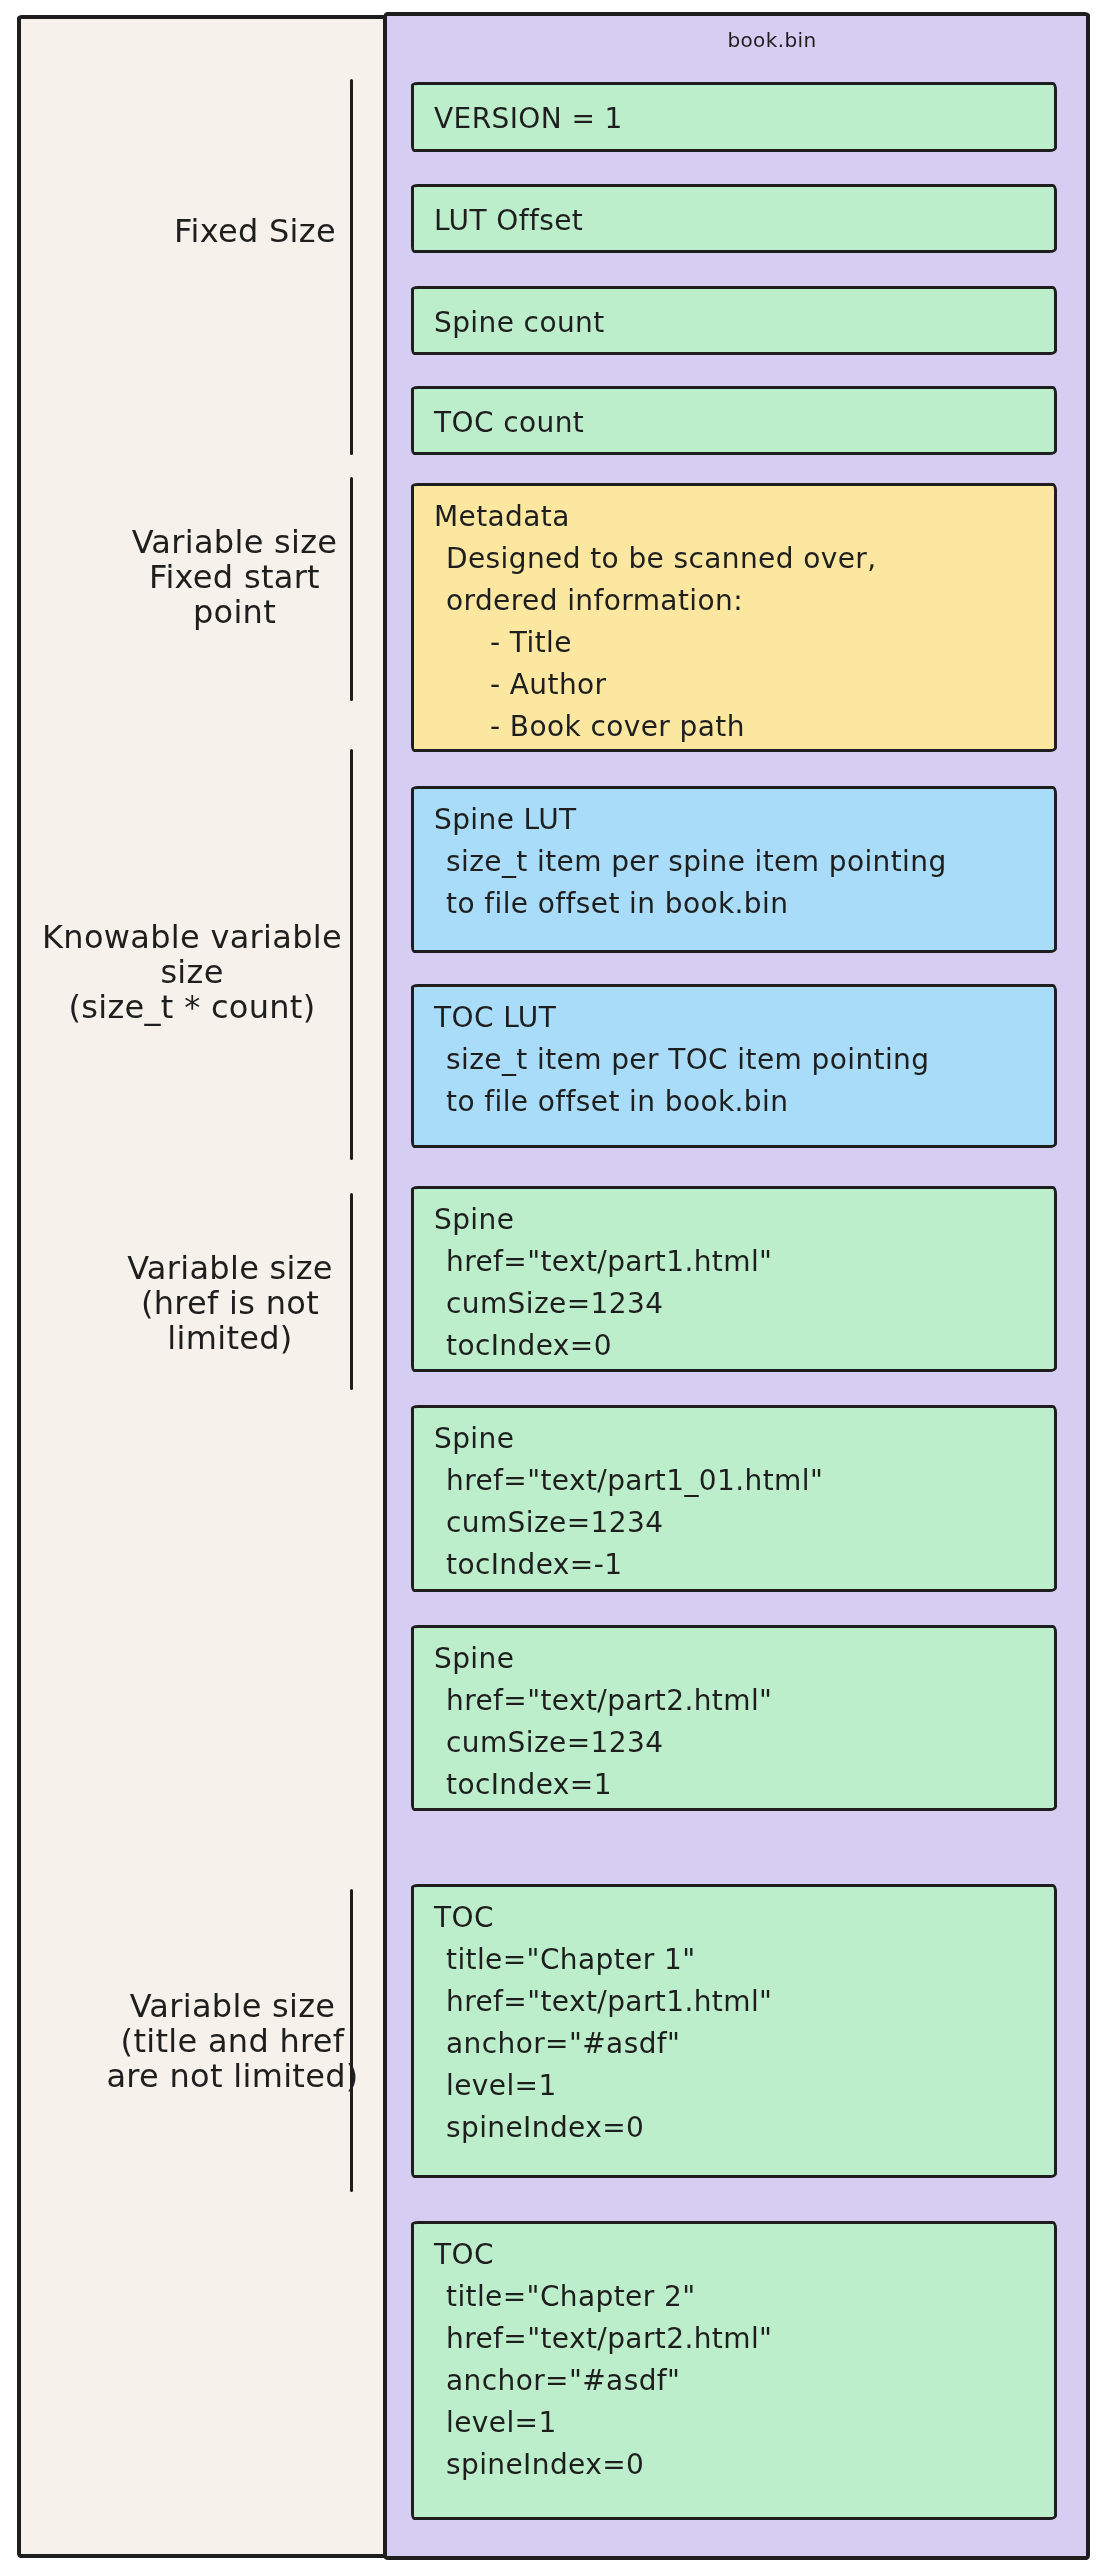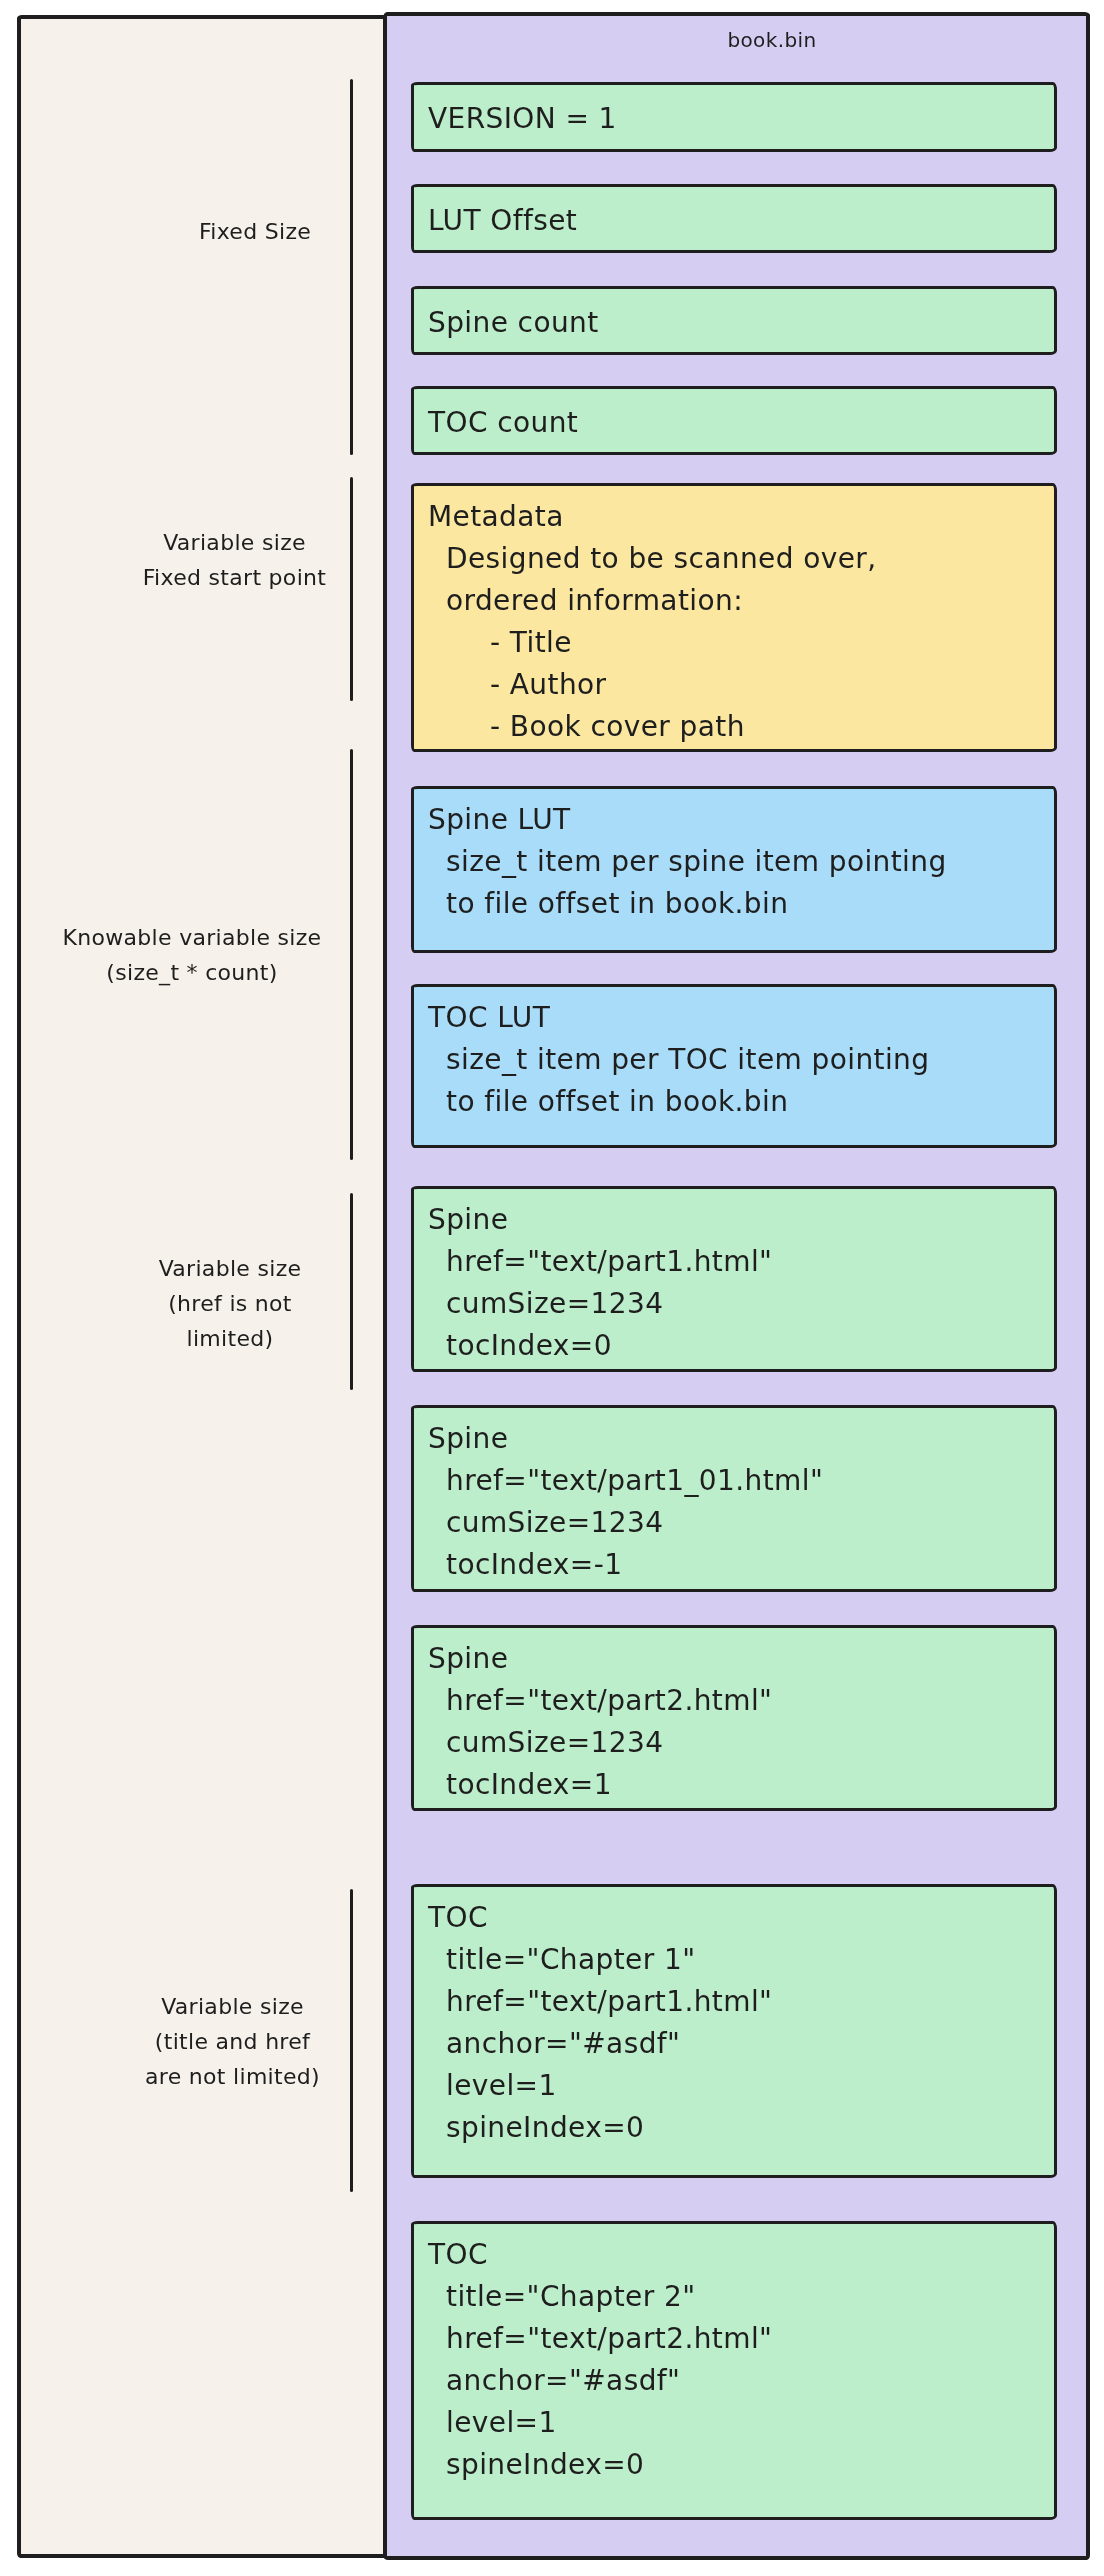--- a/index.html
+++ b/index.html
@@ -39,31 +39,31 @@
     border-radius:6.7px 4.2px 7.5px 3.3px / 3.3px 7.5px 4.2px 6.7px;
     box-sizing:border-box;
     font-size:28px;line-height:42px;
     padding-top:10px;
     z-index:3;letter-spacing:0.4px;
   }
   .bin-box.single{padding-top:12.5px;}
   .bin-box.green{background:var(--green,#bdeecb);}
   .bin-box.yellow{background:var(--yellow,#fbe7a0);}
   .bin-box.blue{background:var(--blue,#a8dcf8);}
-  .line{padding-left:14px;white-space:pre;}
+  .line{padding-left:20px;white-space:pre;}
   .line.i1{padding-left:32px;}
   .line.i2{padding-left:76px;}
   .bracket{
     position:absolute;left:350px;width:3.3px;
     background:var(--stroke,#1e1e1e);
     border-radius:2.5px;z-index:2;
   }
   .side-label{
     position:absolute;text-align:center;
-    font-size:22px;line-height:35px;
+    font-size:32px;line-height:35px;
     z-index:2;letter-spacing:0.3px;
   }
   
   #box-version{top:82px;height:70px;}
   #box-lut-offset{top:184px;height:69px;}
   #box-spine-count{top:286px;height:69px;}
   #box-toc-count{top:386px;height:69px;}
   #box-metadata{top:483px;height:269px;}
   #box-spine-lut{top:786px;height:167px;}
   #box-toc-lut{top:984px;height:164px;}

